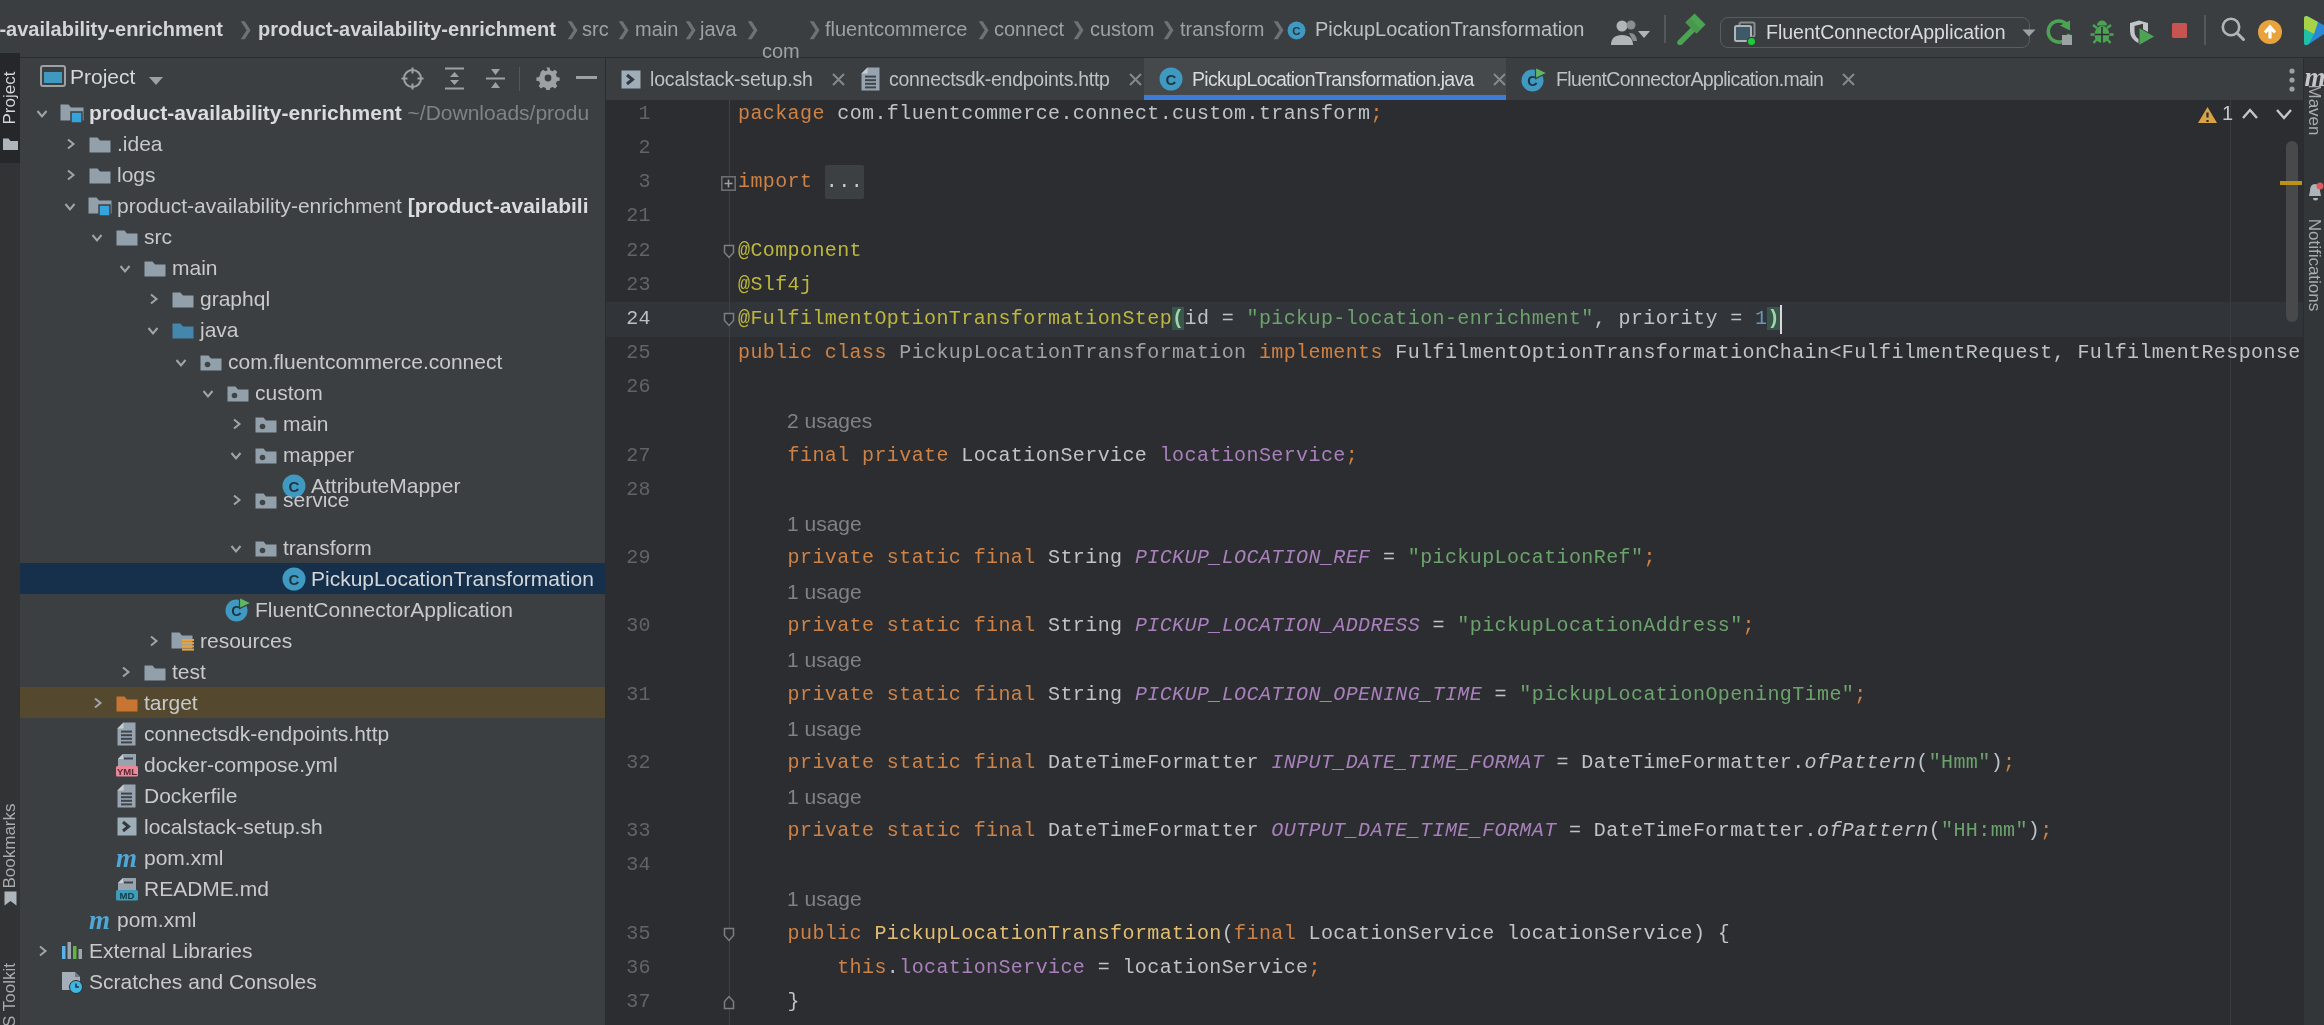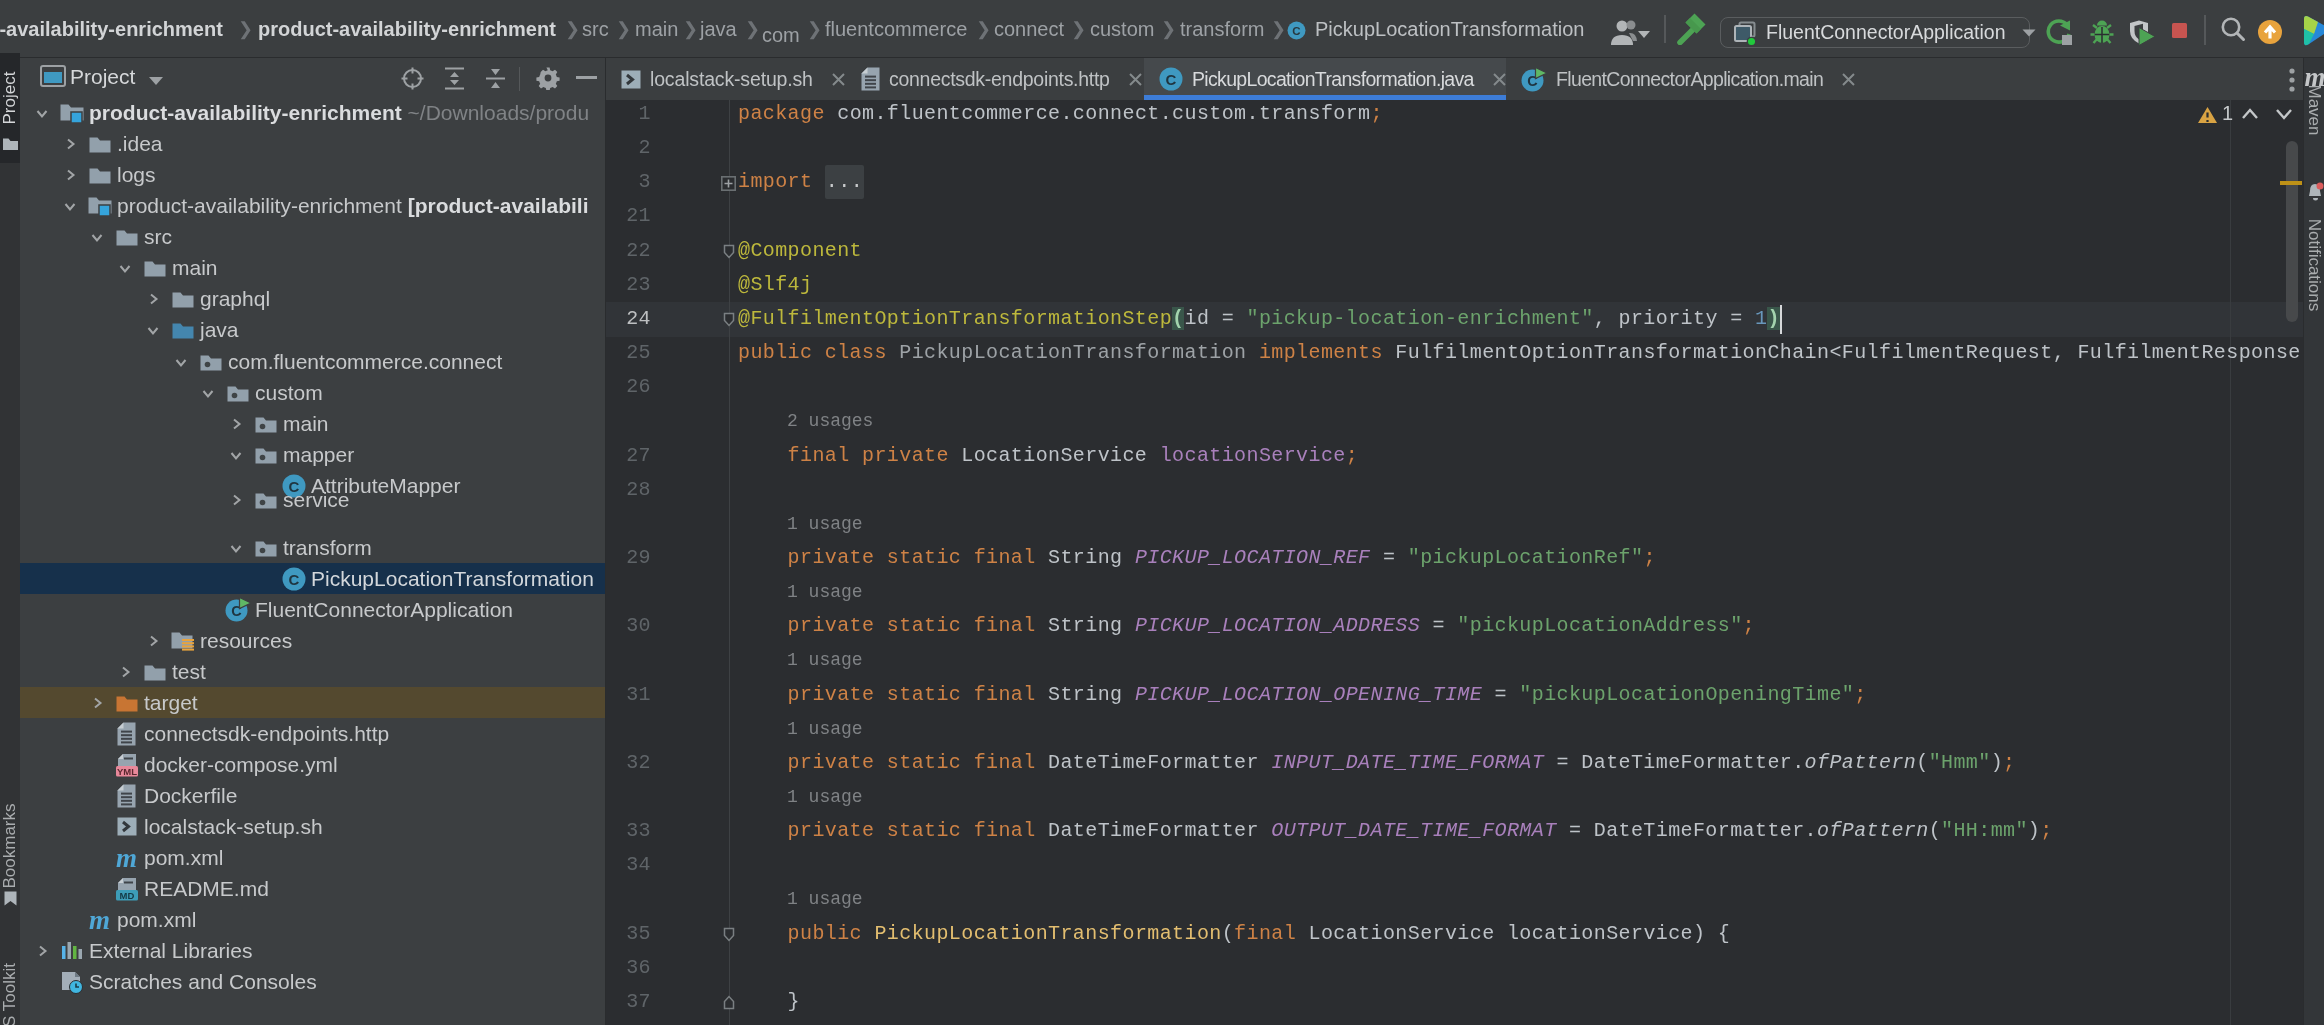--- a/index.html
+++ b/index.html
@@ -10,21 +10,21 @@
 .str {color:#6CA36C}
 .pu {color:#A980BC}
 .cons {color:#A980BC;font-style:italic}
 .num {color:#6897BB}
 .mth {color:#E3BE70}
 .ital {font-style:italic}
 .phl {background:#39564A;color:#A3D4AE;font-weight:bold}
 .chip {background:#3C4043;border-radius:2px;padding:5px 1px 6px 1px;color:#C8CACC}
 .cl {position:absolute;font-family:"Liberation Mono",monospace;font-size:20px;line-height:34px;letter-spacing:0.4px;white-space:pre;color:#BEC3C8}
 .ln {position:absolute;font-family:"Liberation Mono",monospace;font-size:20px;line-height:34px;letter-spacing:0.4px;text-align:right;width:60px;color:#5F6468}
-.inlay {position:absolute;font-family:Liberation Mono, monospace;font-size:18px;line-height:34px;color:#7F8285}
+.inlay {position:absolute;font-family:Liberation Sans, sans-serif;font-size:21px;line-height:34px;color:#7F8285}
 .trow {position:absolute;left:20px;width:585px;height:31px;display:flex;align-items:center;font-size:21px;color:#C7C9CB;white-space:pre}
 .trow svg {flex:0 0 auto}
 .ticon {display:flex;align-items:center;justify-content:center;width:25px;margin-right:5px}
 .tchev {display:flex;align-items:center;justify-content:center;width:18px;margin-right:8px}
 .crumb {color:#9DA1A5;font-size:20px}
 .crumbb {color:#D2D4D6;font-size:20px;font-weight:bold}
 .csep {color:#6E7276;font-size:18px;padding:0 2px}
 .vlabel {position:absolute;font-size:17px;color:#A9ACAE;white-space:nowrap}
 .tabtxt {font-size:19.5px;color:#C4C7C9;white-space:nowrap}
 </style></head><body>
@@ -35,21 +35,21 @@
     <div class="abs" style="left:606px;top:58px;width:1698px;height:42px;background:#3B3E40"></div>
     <div class="abs" style="left:606px;top:100px;width:1698px;height:925px;background:#2B2D30"></div>
     <div class="abs" style="left:2304px;top:58px;width:20px;height:967px;background:#333639"></div>
     <div class="abs" style="left:605px;top:58px;width:1px;height:967px;background:#2A2C2E"></div>
     <div class="abs" style="left:0;top:57px;width:2324px;height:1px;background:#2A2C2E"></div>
     <div class="abs crumbb" style="left:-75px;top:0;height:58px;display:flex;align-items:center">product-availability-enrichment</div>
     <div class="abs crumbb" style="left:258px;top:0;height:58px;display:flex;align-items:center">product-availability-enrichment</div>
     <div class="abs crumb" style="left:582px;top:0;height:58px;display:flex;align-items:center">src</div>
     <div class="abs crumb" style="left:635px;top:0;height:58px;display:flex;align-items:center">main</div>
     <div class="abs crumb" style="left:700px;top:0;height:58px;display:flex;align-items:center">java</div>
-    <div class="abs crumb" style="left:762px;top:0;height:70px;display:flex;align-items:center">com</div>
+    <div class="abs crumb" style="left:762px;top:16px;height:70px;display:flex;align-items:center">com</div>
     <div class="abs crumb" style="left:825px;top:0;height:58px;display:flex;align-items:center">fluentcommerce</div>
     <div class="abs crumb" style="left:994px;top:0;height:58px;display:flex;align-items:center">connect</div>
     <div class="abs crumb" style="left:1090px;top:0;height:58px;display:flex;align-items:center">custom</div>
     <div class="abs crumb" style="left:1180px;top:0;height:58px;display:flex;align-items:center">transform</div>
     <div class="abs csep" style="left:236px;top:0;height:58px;display:flex;align-items:center">❯</div>
     <div class="abs csep" style="left:563px;top:0;height:58px;display:flex;align-items:center">❯</div>
     <div class="abs csep" style="left:614px;top:0;height:58px;display:flex;align-items:center">❯</div>
     <div class="abs csep" style="left:681px;top:0;height:58px;display:flex;align-items:center">❯</div>
     <div class="abs csep" style="left:743px;top:0;height:58px;display:flex;align-items:center">❯</div>
     <div class="abs csep" style="left:805px;top:0;height:58px;display:flex;align-items:center">❯</div>
@@ -394,20 +394,21 @@
       <div class="cl" style="left:132.0px;top:167.8px"><span class="ann">@Slf4j</span></div>
       <div class="cl" style="left:132.0px;top:201.9px"><span class="ann">@FulfilmentOptionTransformationStep</span><span class="phl">(</span>id = <span class="str">"pickup-location-enrichment"</span>, priority = <span class="num">1</span><span class="phl">)</span></div>
       <div class="cl" style="left:132.0px;top:236.0px"><span class="kw">public class</span> <span style="color:#9DA2A6">PickupLocationTransformation</span> <span class="kw">implements</span> FulfilmentOptionTransformationChain&lt;FulfilmentRequest, FulfilmentResponse</div>
       <div class="cl" style="left:132.0px;top:338.5px">    <span class="kw">final private</span> LocationService <span class="pu">locationService</span><span class="kw">;</span></div>
       <div class="cl" style="left:132.0px;top:441.0px">    <span class="kw">private static final</span> String <span class="cons">PICKUP_LOCATION_REF</span> = <span class="str">"pickupLocationRef"</span><span class="kw">;</span></div>
       <div class="cl" style="left:132.0px;top:509.2px">    <span class="kw">private static final</span> String <span class="cons">PICKUP_LOCATION_ADDRESS</span> = <span class="str">"pickupLocationAddress"</span><span class="kw">;</span></div>
       <div class="cl" style="left:132.0px;top:577.5px">    <span class="kw">private static final</span> String <span class="cons">PICKUP_LOCATION_OPENING_TIME</span> = <span class="str">"pickupLocationOpeningTime"</span><span class="kw">;</span></div>
       <div class="cl" style="left:132.0px;top:645.9px">    <span class="kw">private static final</span> DateTimeFormatter <span class="cons">INPUT_DATE_TIME_FORMAT</span> = DateTimeFormatter.<span class="ital">ofPattern</span>(<span class="str">"Hmm"</span>)<span class="kw">;</span></div>
       <div class="cl" style="left:132.0px;top:714.1px">    <span class="kw">private static final</span> DateTimeFormatter <span class="cons">OUTPUT_DATE_TIME_FORMAT</span> = DateTimeFormatter.<span class="ital">ofPattern</span>(<span class="str">"HH:mm"</span>)<span class="kw">;</span></div>
       <div class="cl" style="left:132.0px;top:816.6px">    <span class="kw">public</span> <span class="mth">PickupLocationTransformation</span>(<span class="kw">final</span> LocationService locationService) {</div>
+      <div class="cl" style="left:132.0px;top:850.8px">        <span class="kw">this</span>.<span class="pu">locationService</span> = locationService<span class="kw">;</span></div>
       <div class="cl" style="left:132.0px;top:884.9px">    }</div>
       <div class="inlay" style="left:181px;top:304.3px">2 usages</div>
       <div class="inlay" style="left:181px;top:406.8px">1 usage</div>
       <div class="inlay" style="left:181px;top:475.1px">1 usage</div>
       <div class="inlay" style="left:181px;top:543.4px">1 usage</div>
       <div class="inlay" style="left:181px;top:611.7px">1 usage</div>
       <div class="inlay" style="left:181px;top:680.0px">1 usage</div>
       <div class="inlay" style="left:181px;top:782.4px">1 usage</div>
       <div class="abs" style="left:1174px;top:204.9px;width:2px;height:29px;background:#D6D8DA"></div>
       <div class="abs" style="left:115px;top:76.3px"><svg width="15" height="15" viewBox="0 0 15 15" style="">

